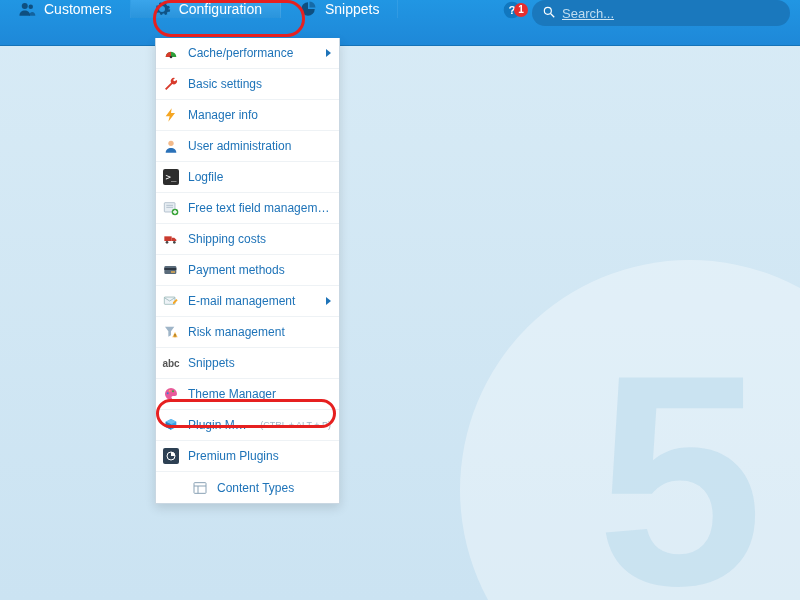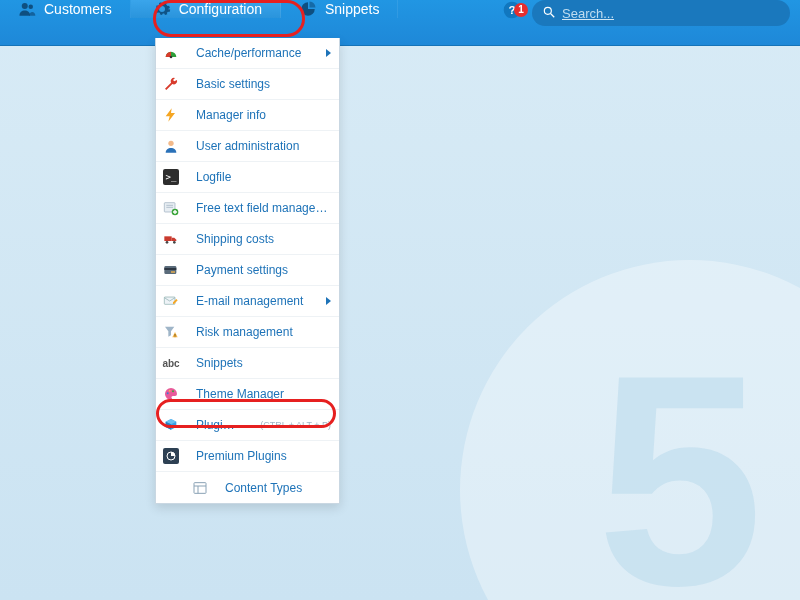--- a/index.html
+++ b/index.html
@@ -129,21 +129,21 @@
     font-size: 12px;
     color: #1e73b8;
   }
   .menu-item {
     display: flex;
     align-items: center;
     height: 31px;
     padding: 0 8px 0 6px;
     border-bottom: 1px solid #eef2f5;
     cursor: pointer;
-    gap: 16px;
+    gap: 8px;
     position: relative;
   }
   .menu-item:last-child { border-bottom: none; margin-left: 29px; }
   .menu-item .mi-icon {
     width: 18px; height: 18px; flex: 0 0 18px;
     display: flex; align-items: center; justify-content: center;
   }
   .menu-item .mi-label { flex: 1; white-space: nowrap; overflow: hidden; text-overflow: ellipsis; }
   .menu-item .chev {
     width: 0; height: 0;
@@ -295,21 +295,21 @@
   </div>
 
   <div class="menu-item">
     <span class="mi-icon">
       <svg viewBox="0 0 24 24" width="16" height="16">
           <rect x="2" y="6" width="18" height="12" rx="2" fill="#5a6b7a"></rect>
           <rect x="2" y="9" width="18" height="3" fill="#2d3742"></rect>
           <rect x="12" y="14" width="6" height="2" fill="#f5b54a"></rect>
         </svg>
     </span>
-    <span class="mi-label">Payment settings</span>
+    <span class="mi-label">Payment methods</span>
   </div>
 
   <div class="menu-item">
     <span class="mi-icon">
       <svg viewBox="0 0 24 24" width="16" height="16">
           <rect x="2" y="6" width="16" height="11" rx="1" fill="#eef3f7" stroke="#8aa" stroke-width="1"></rect>
           <path d="M2 7l8 5 8-5" stroke="#8aa" fill="none"></path>
           <path d="M15 14l5-5 2 2-5 5-2 .5z" fill="#f5a623"></path>
         </svg>
     </span>

